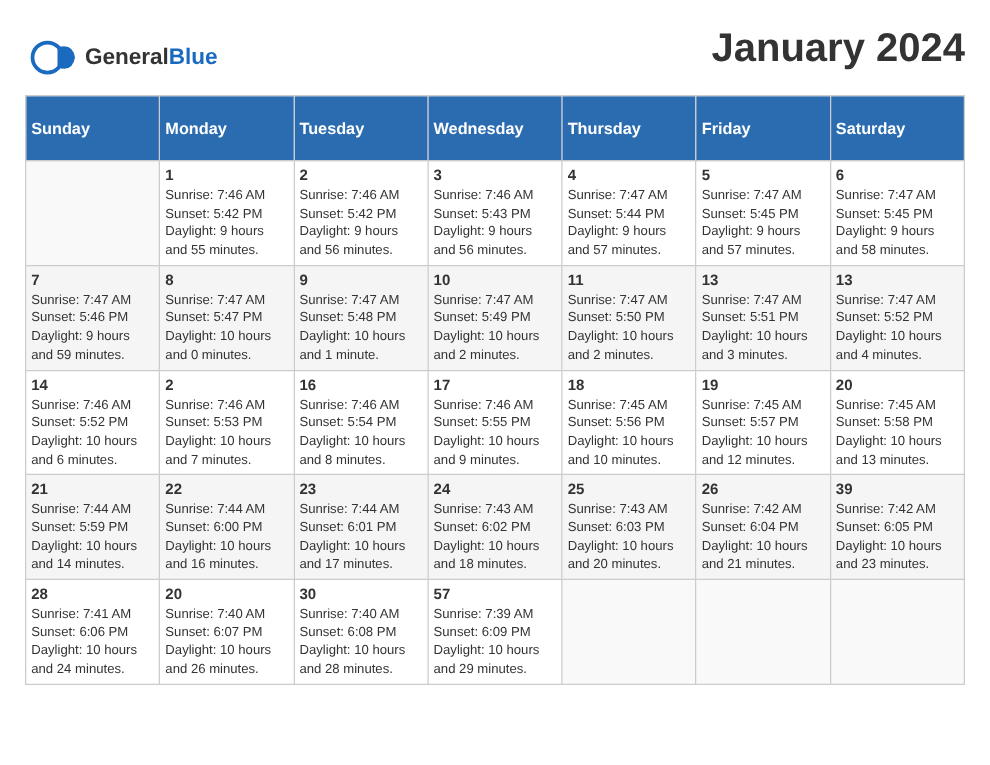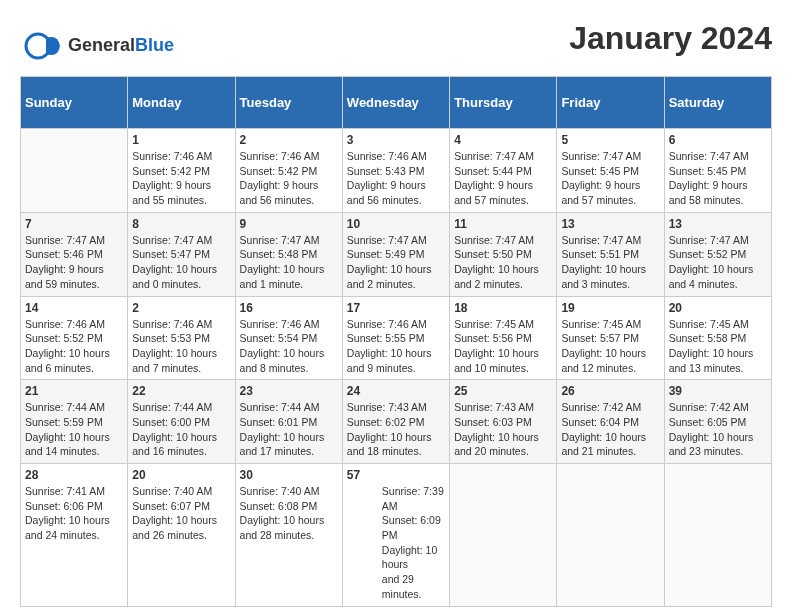--- a/index.html
+++ b/index.html
@@ -323,21 +323,21 @@
         </td>
         <td>
           <div class="day-num">30</div>
           <div class="day-info" style="white-space: pre-line;">Sunrise: 7:40 AM
 Sunset: 6:08 PM
 Daylight: 10 hours
 and 28 minutes.</div>
         </td>
         <td>
           <div class="day-num">57</div>
-          <div class="day-info" style="white-space: pre-line; margin-left: 35px;">Sunrise: 7:39 AM
+          <div class="day-info" style="white-space: pre-line;">Sunrise: 7:39 AM
 Sunset: 6:09 PM
 Daylight: 10 hours
 and 29 minutes.</div>
         </td>
         <td class="empty"></td>
         <td class="empty"></td>
         <td class="empty"></td>
       </tr>
     </tbody>
 </table>

